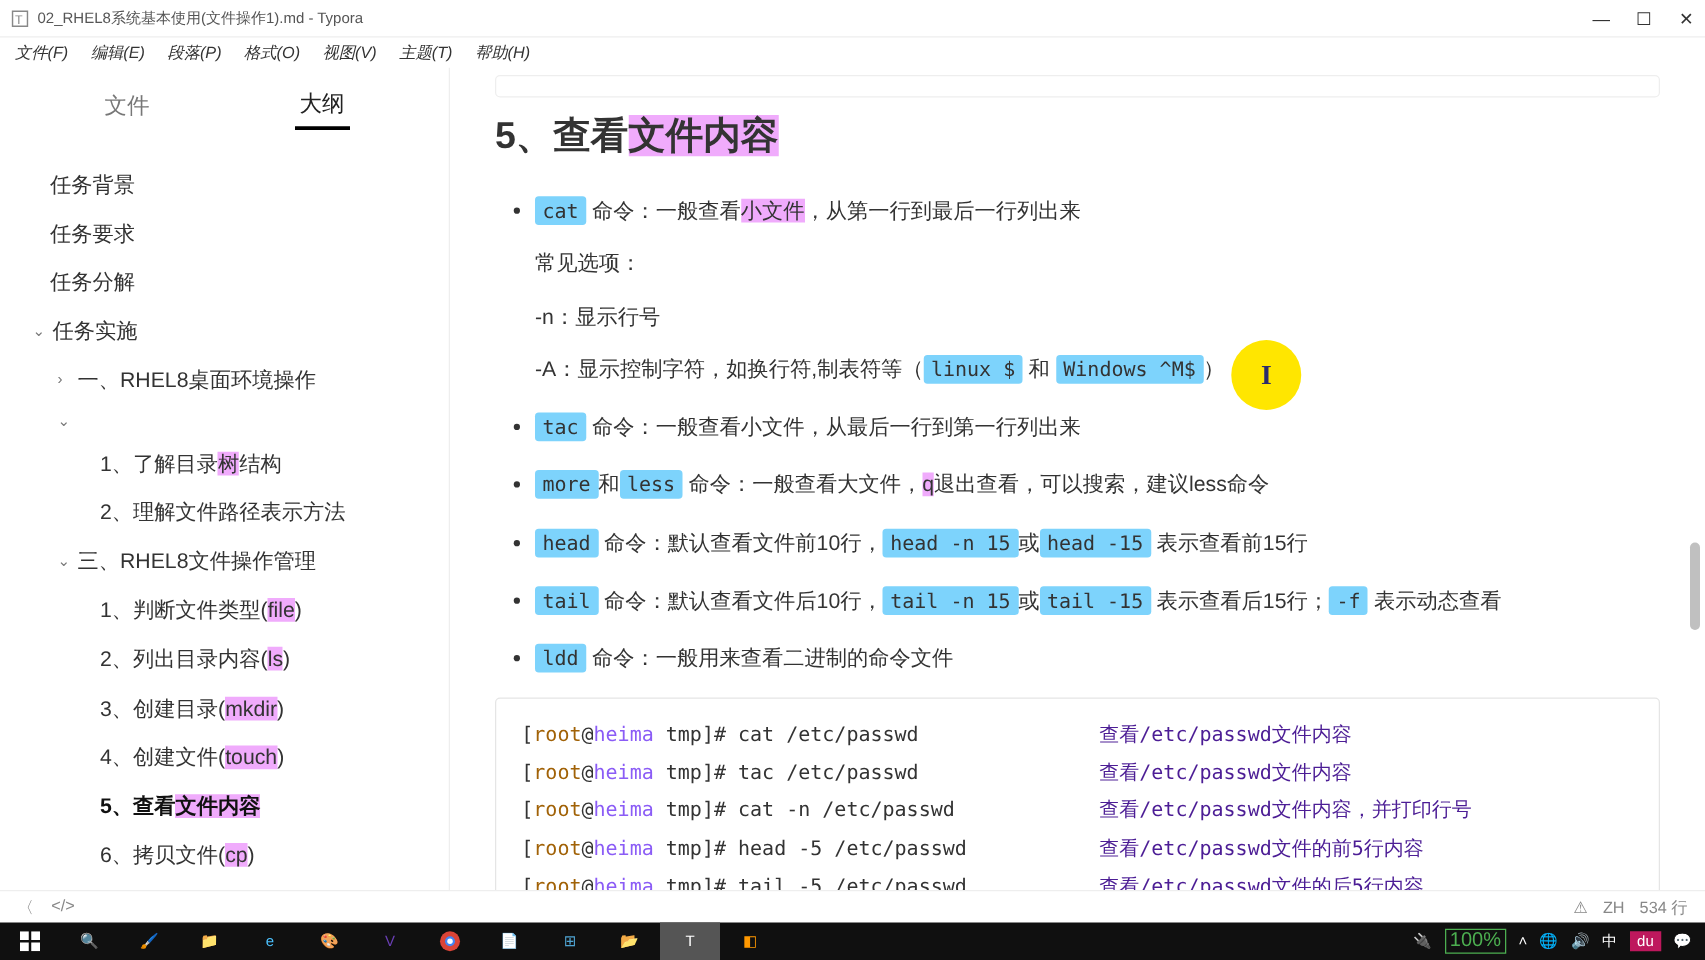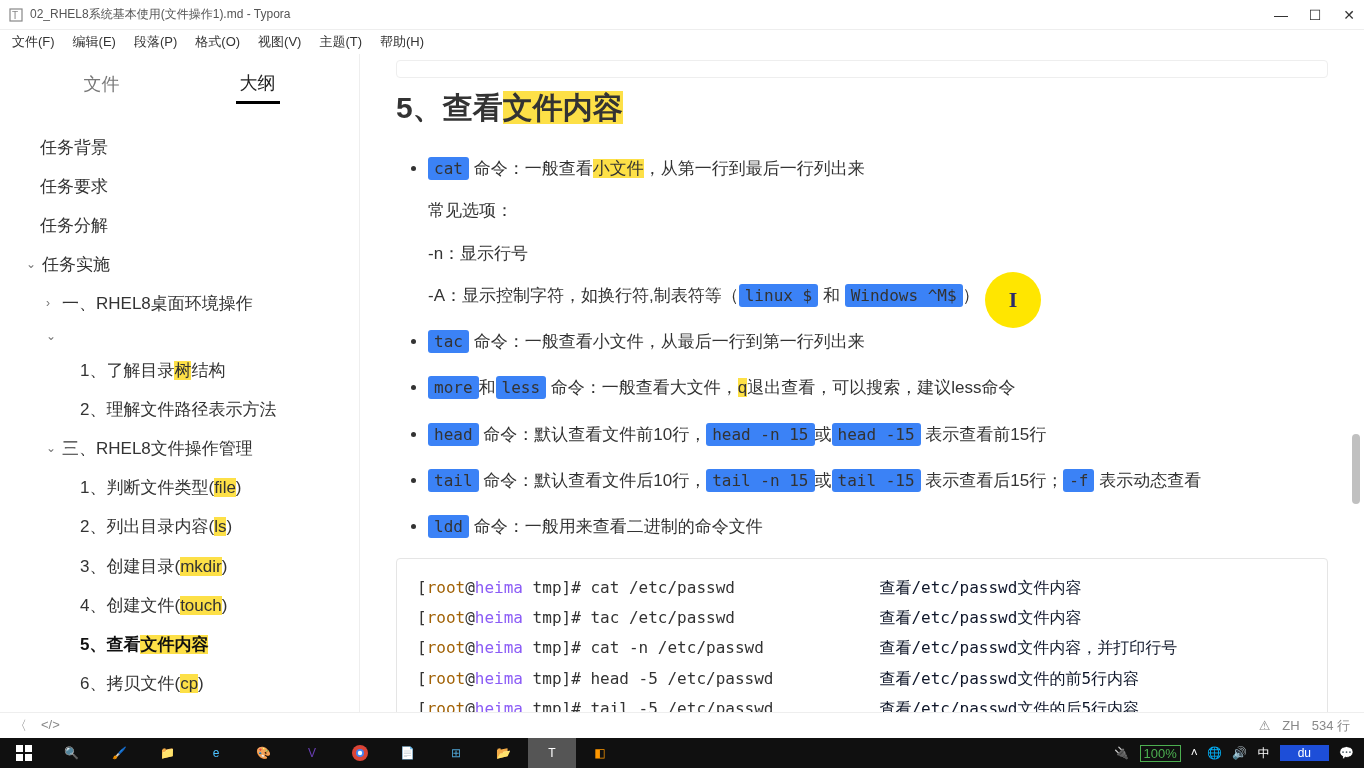--- a/index.html
+++ b/index.html
@@ -3,56 +3,56 @@
 <meta charset="utf-8">
 <style>
 * { margin:0; padding:0; box-sizing:border-box; }
 body { font-family:"Microsoft YaHei","Segoe UI",sans-serif; font-size:14px; color:#333; overflow:hidden; width:1364px; height:768px; display:flex; flex-direction:column; background:#fff; }
 .titlebar { height:30px; display:flex; align-items:center; padding:0 8px; background:#fff; border-bottom:1px solid #eee; }
 .titlebar .icon { width:16px; height:16px; margin-right:6px; display:inline-flex; align-items:center; justify-content:center; }
 .titlebar .title { flex:1; font-size:12px; color:#555; }
 .winctrl { display:flex; gap:20px; }
 .winctrl span { width:14px; text-align:center; color:#333; cursor:default; }
 .menubar { height:24px; display:flex; align-items:center; padding:0 6px; gap:6px; font-size:13px; color:#333; }
-.menubar span { padding:2px 6px; }
+.menubar span { padding:2px 6px;font-style:italic; }
 .main { flex:1; display:flex; overflow:hidden; }
 .sidebar { width:360px; border-right:1px solid #eee; display:flex; flex-direction:column; overflow:hidden; }
 .side-tabs { display:flex; height:60px; align-items:center; justify-content:center; gap:112px; }
 .side-tab { font-size:18px; padding:6px 4px; color:#777; }
 .side-tab.active { color:#222; border-bottom:3px solid #000000; font-weight:500; }
 .outline { flex:1; overflow-y:auto; padding:14px 12px 20px 20px; font-size:17px; line-height:2.3; color:#333; }
 .outline .item { white-space:nowrap; cursor:default; }
 .outline .lvl0 { padding-left:20px; }
 .outline .lvl1 { padding-left:20px; display:flex; align-items:center; }
 .outline .lvl2 { padding-left:40px; display:flex; align-items:center; }
 .outline .lvl3 { padding-left:60px; }
 .outline .lvl3.active { font-weight:700; color:#111; }
 .caret { display:inline-block; width:16px; margin-left:-14px; color:#777; font-size:12px; }
-.hl { background:#fde047; }
+.hl { background:#f0abfc; }
 .content { flex:1; overflow:hidden; padding:4px 28px 0 28px; position:relative; }
 .cursor-circle { position:absolute; left:625px; top:218px; width:56px; height:56px; border-radius:50%; background:#ffe600; z-index:5; display:flex; align-items:center; justify-content:center; }
 .cursor-circle span { font-family:Georgia,serif; font-weight:bold; font-size:22px; color:#2b2b6b; }
 .content h2 { font-size:30px; font-weight:700; margin:10px 0 24px 8px; }
 .content ul { list-style:disc; padding-left:40px; }
 .content ul li { font-size:17px; line-height:1.9; margin-bottom:14px; }
 .content li p.sub { margin-left:0; margin-top:10px; }
-code.inline { background:#3b82f6; padding:2px 6px; border-radius:3px; font-family:Consolas,monospace; font-size:16px; }
+code.inline { background:#7dd3fc; padding:2px 6px; border-radius:3px; font-family:Consolas,monospace; font-size:16px; }
 .codeblock { border:1px solid #e5e5e5; border-radius:4px; margin:8px 8px 0 8px; padding:14px 20px; font-family:Consolas,monospace; font-size:16px; line-height:1.9; color:#333; overflow:hidden; }
 .codeline { white-space:pre; }
 .root { color:#a16207; }
 .host { color:#8b5cf6; }
 .path { color:#333; }
-.comment { color:#0f172a; }
+.comment { color:#4c1d95; }
 .statusbar { height:26px; border-top:1px solid #eee; display:flex; align-items:center; padding:0 14px; font-size:13px; color:#888; }
 .statusbar .left { display:flex; gap:14px; }
 .statusbar .right { margin-left:auto; display:flex; gap:12px; align-items:center; }
 .taskbar { height:30px; background:#101010; display:flex; align-items:center; color:#fff; font-size:12px; }
 .taskbar .tbtn { width:48px; height:30px; display:flex; align-items:center; justify-content:center; }
 .taskbar .tray { margin-left:auto; display:flex; align-items:center; gap:10px; padding-right:10px; }
-.battery { border:1px solid #4caf50; padding:0 3px; color:#4caf50; font-size:13px; }
+.battery { border:1px solid #4caf50; padding:0 3px; color:#4caf50; font-size:16px; }
 .scrollthumb { position:absolute; right:4px; top:380px; width:8px; height:70px; background:#c0c0c0; border-radius:4px; }
 .topalert { border:1px solid #eee; border-radius:4px; height:18px; margin:2px 8px 0 8px; }
 </style>
 </head>
 <body>
 
 <div class="titlebar">
   <span class="icon">
     <svg width="14" height="14" viewBox="0 0 14 14">
         <rect x="1" y="1" width="12" height="12" fill="none" stroke="#888" stroke-width="1.2"></rect>
@@ -185,16 +185,16 @@
   <div class="tbtn" style="color:#ffcc00">📂</div>
   <div class="tbtn" style="background:#555">T</div>
   <div class="tbtn" style="color:#ff9800">◧</div>
   <div class="tray">
     <span>🔌</span>
     <span class="battery">100%</span>
     <span>˄</span>
     <span>🌐</span>
     <span>🔊</span>
     <span>中</span>
-    <span style="background:#1d4ed8;padding:1px 18px">du</span>
+    <span style="background:#be185d;padding:1px 6px">du</span>
     <span>💬</span>
   </div>
 </div>
 
 </body></html>

